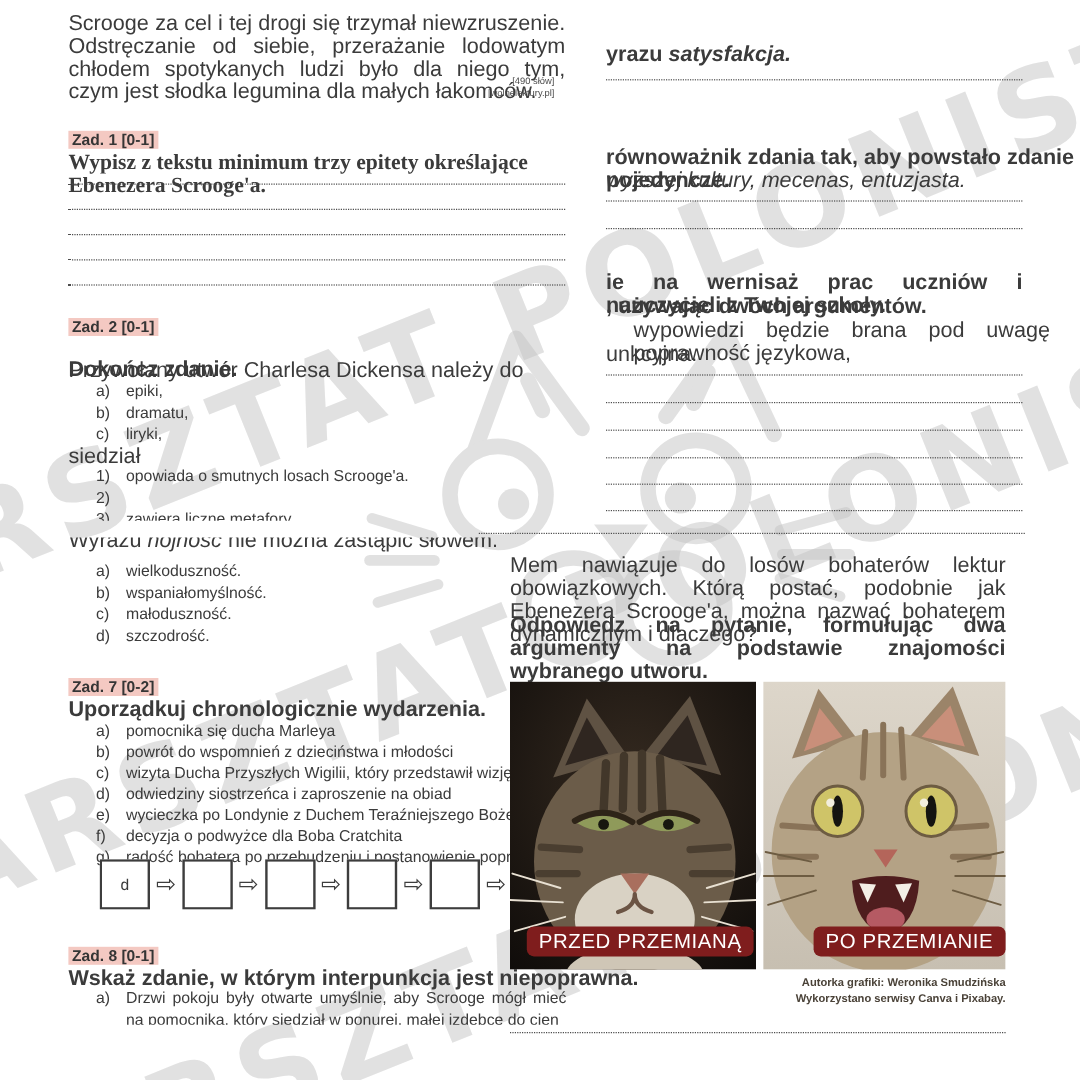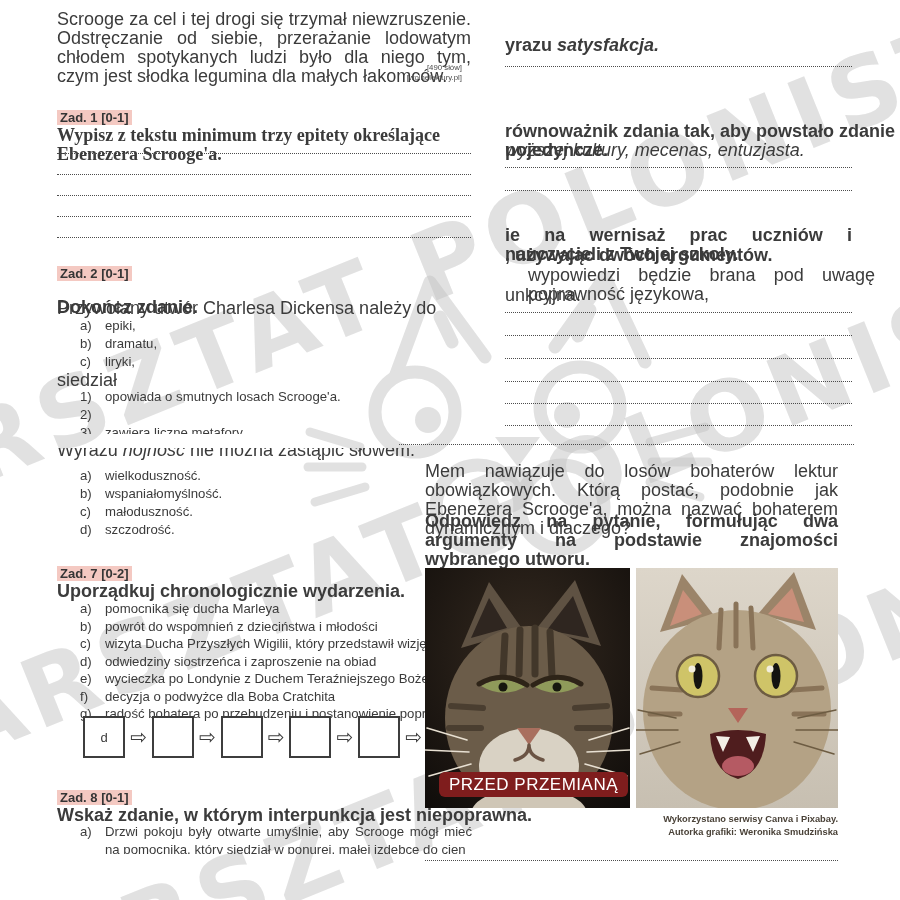--- a/index.html
+++ b/index.html
@@ -317,24 +317,25 @@
           <ellipse cx="102" cy="198" rx="16" ry="10" fill="#b55a63"></ellipse>
           <g stroke="#6d5c42" stroke-width="1.5" stroke-linecap="round">
             <path d="M40,150 L2,142"></path>
               <path d="M42,162 L0,162"></path>
               <path d="M44,174 L4,186"></path>
             <path d="M162,150 L200,142"></path>
               <path d="M160,162 L202,162"></path>
               <path d="M158,174 L198,186"></path>
           </g>
         </svg>
+        <div class="meme-label" style="left:42px;top:204px;">PO PRZEMIANIE</div>
       </div>
     </div>
 
     <div class="abs credits" style="left:425px;top:813px;width:413px;">
+      <div>Autorka grafiki: Weronika Smudzińska</div>
       <div>Wykorzystano serwisy Canva i Pixabay.</div>
-      <div>Autorka grafiki: Weronika Smudzińska</div>
     </div>
 
     <div class="abs dl" style="left:425px;top:860px;width:413px;"></div>
 
   </div>
 </div>
 
 </body></html>

